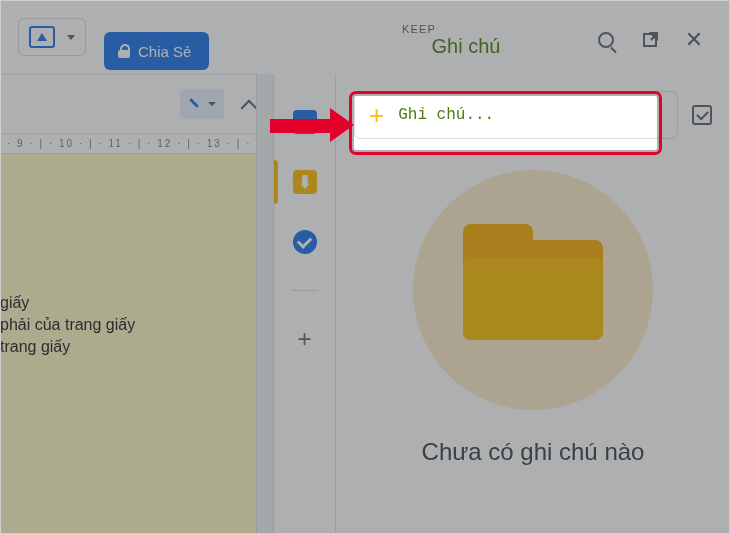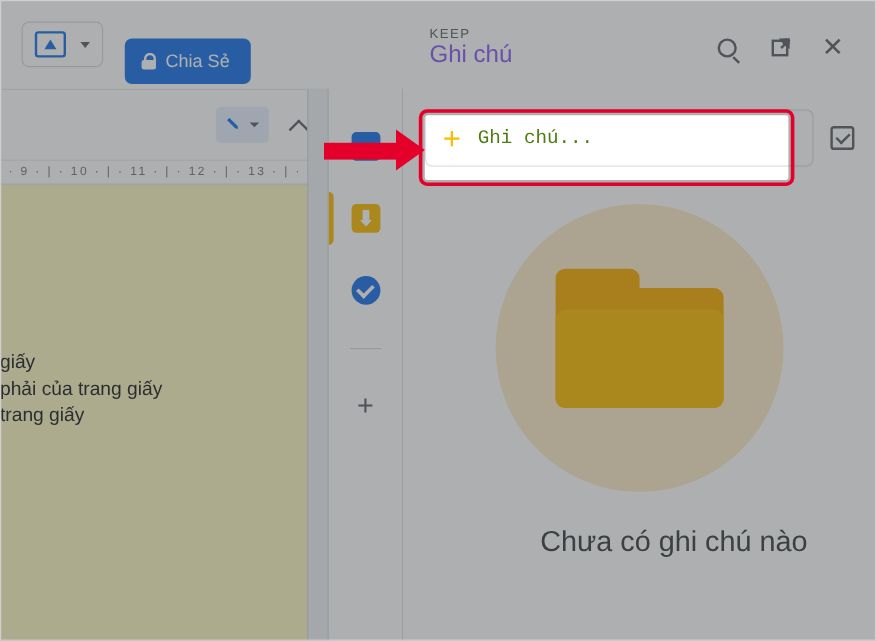--- a/index.html
+++ b/index.html
@@ -95,22 +95,22 @@
   .plus-ico { font-size:24px; color:#5f6368; line-height:1; font-weight:300;}
 
   
   .keep-panel {
     position:absolute; left:336px; top:0; right:0; bottom:0; background:#fff;
   }
   .keep-head {
     height:80px; display:flex; align-items:center; padding:0 24px 0 22px;
   }
   .keep-head .titles { flex:1; }
-  .k-over { font-size:11px; letter-spacing:1.2px; color:#5f6368; font-weight:500;}
-  .k-title { font-size:20px; color:#8b5cf6; }
+  .k-over { font-size:11px; letter-spacing:1.2px; color:#5f6368; font-weight:500;margin-left:44px;}
+  .k-title { font-size:20px; color:#4d7c0f;text-align:center; }
   .k-head-ico { width:24px;height:24px; margin-left:20px; display:flex;align-items:center;justify-content:center;
     color:#5f6368; cursor:pointer;}
   .srch-ico { width:16px;height:16px; border:2px solid #5f6368; border-radius:50%; position:relative;}
   .srch-ico::after{content:"";position:absolute; right:-5px; bottom:-5px; width:7px; height:2px;
     background:#5f6368; transform:rotate(45deg);}
   .ext-ico { width:14px;height:14px;border:2px solid #5f6368; position:relative;}
   .ext-ico::before{content:"";position:absolute; right:-3px; top:-3px; width:10px;height:2px;background:#5f6368;
     transform:rotate(-45deg); transform-origin:right;}
   .ext-ico::after{content:"";position:absolute; right:-3px; top:-3px; width:0;height:0;
     border-left:4px solid transparent;border-bottom:4px solid transparent;border-right:5px solid #5f6368;
@@ -145,21 +145,21 @@
     position:absolute; inset:0; background:#f9ab00; border-radius:8px;
   }
   .folder .tab {
     position:absolute; left:0; top:-16px; width:70px; height:24px; background:#f9ab00;
     border-radius:8px 8px 0 0;
   }
   .folder .front {
     position:absolute; left:0; right:0; bottom:0; height:82px; background:#fbbc04;
     border-radius:8px;
   }
-  .empty-text { margin-top:26px; font-size:24px; color:#3c4043; text-align:right;
+  .empty-text { margin-top:26px; font-size:24px; color:#3c4043; text-align:center;
     line-height:1.35; width:280px;}
   .highlight-cut {
     position:absolute; left:354px; top:96px; width:303px; height:54px;
     box-shadow: 0 0 0 9999px rgba(60,64,67,0.42);
     outline:3px solid #e4002b; outline-offset:2px;
     pointer-events:none;
     border-radius:2px;
   }
   
 

